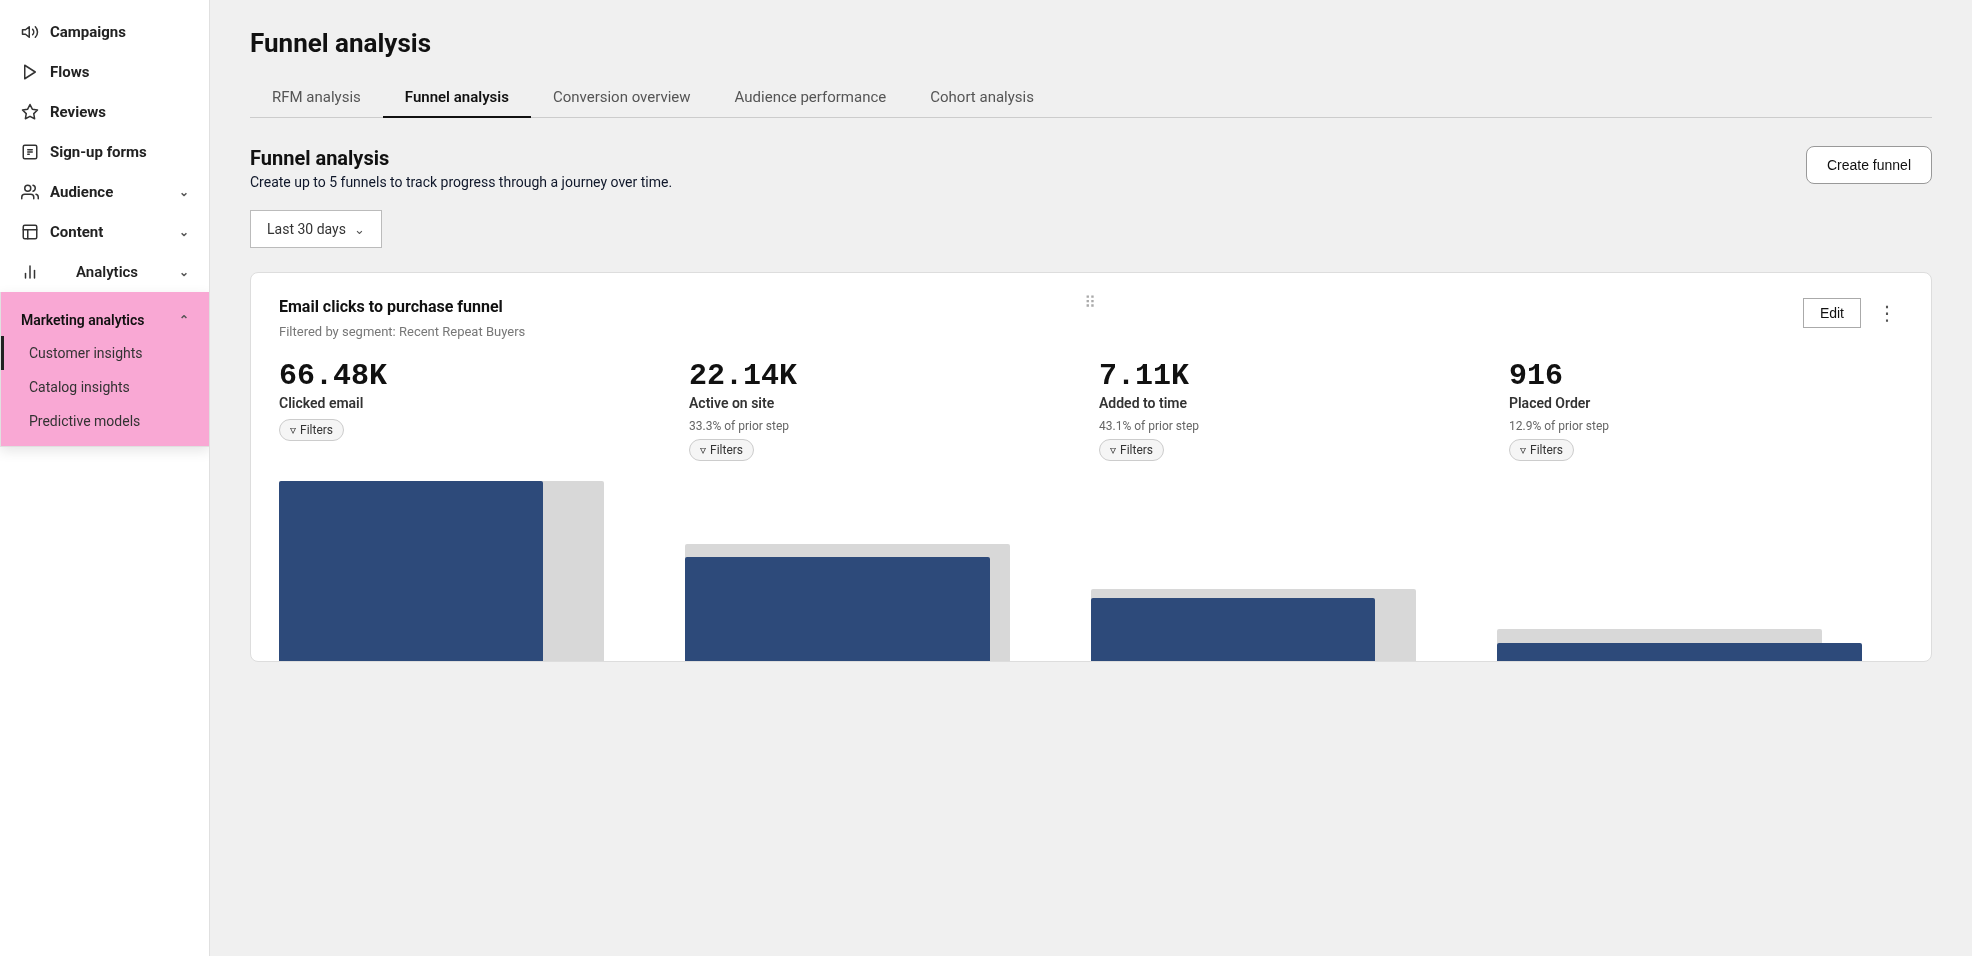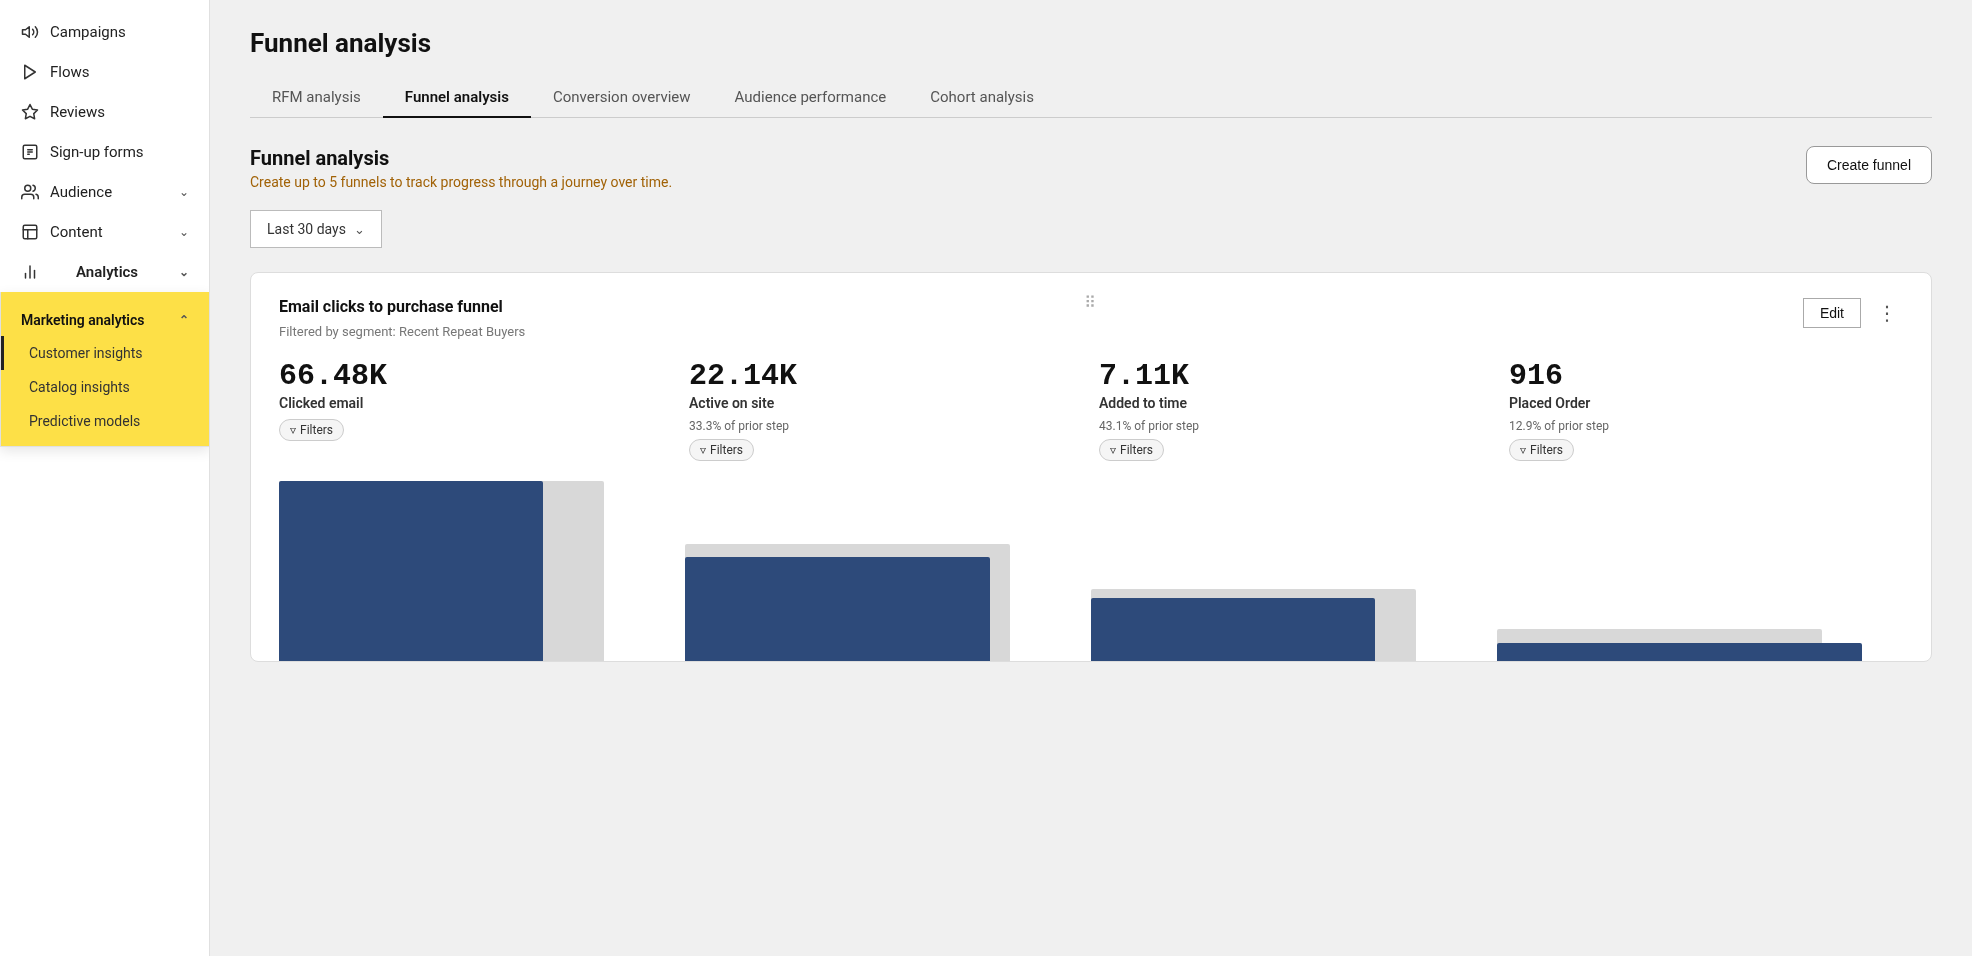--- a/index.html
+++ b/index.html
@@ -24,21 +24,21 @@
       overflow-y: auto;
     }
     .sidebar-item {
       display: flex;
       align-items: center;
       gap: 10px;
       padding: 10px 20px;
       cursor: pointer;
       font-size: 15px;
       color: #222;
-      font-weight: 400;
+      font-weight: 700;
       position: relative;
     }
     .sidebar-item .icon {
       width: 20px;
       height: 20px;
       display: flex;
       align-items: center;
       justify-content: center;
       flex-shrink: 0;
     }
@@ -51,21 +51,21 @@
       font-weight: 600;
       gap: 36px;
     }
 
     
     .submenu-dropdown {
       position: absolute;
       left: 0;
       top: 100%;
       width: 210px;
-      background: #fde047;
+      background: #f9a8d4;
       border: 1px solid #e0e0e0;
       border-top: none;
       box-shadow: 0 4px 12px rgba(0,0,0,0.1);
       z-index: 100;
     }
     .submenu-section {
       padding: 12px 0 8px 0;
     }
     .submenu-section-title {
       padding: 8px 20px;
@@ -149,21 +149,21 @@
       margin-bottom: 20px;
     }
     .section-header-left h2 {
       font-size: 20px;
       font-weight: 700;
       color: #111;
       margin-bottom: 4px;
     }
     .section-header-left p {
       font-size: 14px;
-      color: #a16207;
+      color: #0f172a;
       text-align: right;
     }
     .create-funnel-btn {
       border: 1px solid #999;
       background: #fff;
       padding: 10px 20px;
       font-size: 14px;
       font-weight: 500;
       color: #111;
       cursor: pointer;

